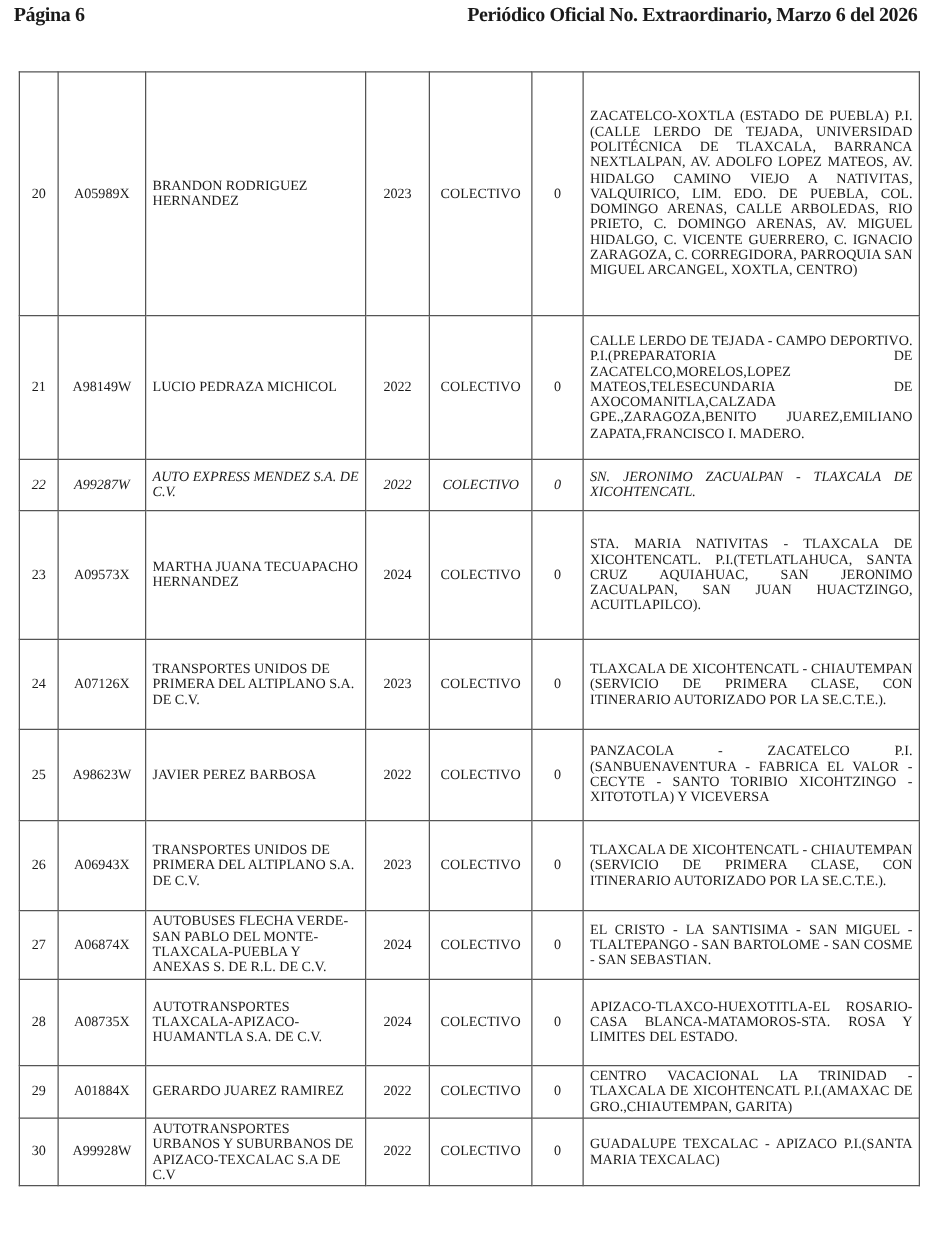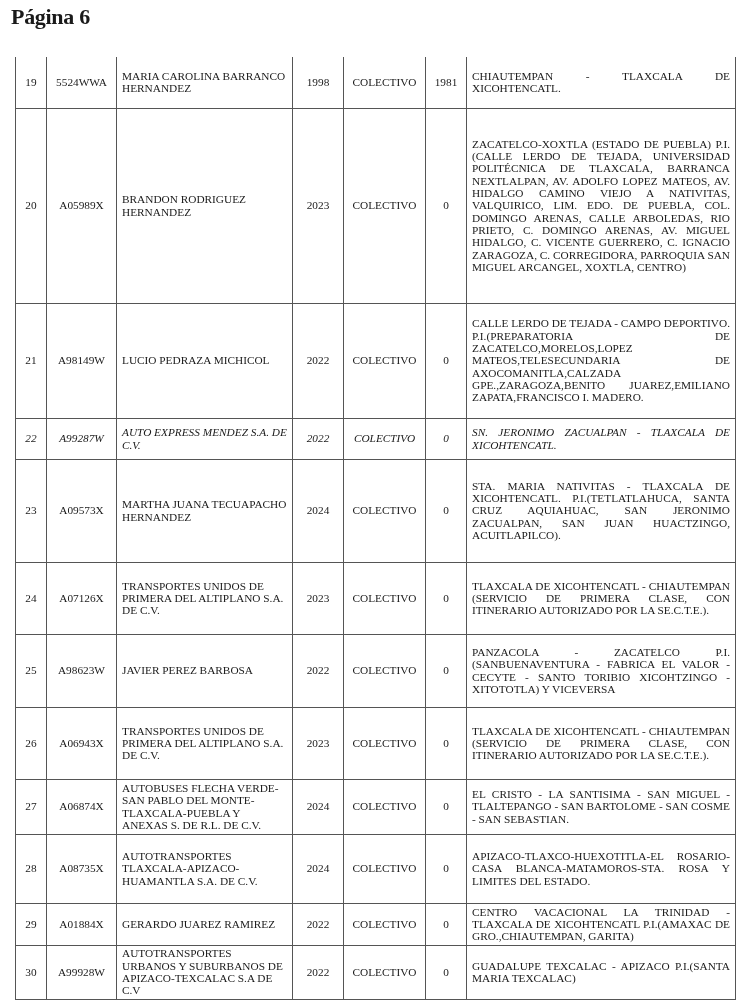--- a/index.html
+++ b/index.html
@@ -2,21 +2,21 @@
 <html><head>
 <meta charset="utf-8">
 <style>
   html, body { margin: 0; padding: 0; background: #ffffff; }
   body {
     width: 750px; height: 1000px; position: relative; overflow: hidden;
     font-family: "Liberation Serif", "DejaVu Serif", serif; color: #1a1a1a;
   }
   .header {
     position: absolute; top: 0; left: 0; width: 750px; height: 30px;
-    font-weight: bold; font-size: 22px; font-family: "Liberation Serif", serif;
+    font-weight: bold; font-size: 16px; font-family: "Liberation Serif", serif;
     letter-spacing: -0.3px;
   }
   .header .page-num { position: absolute; left: 11px; top: 4px; }
   .header .pub-title { position: absolute; right: 16px; top: 4px; }
   table.registry {
     position: absolute; left: 15px; top: 57px;
     border-collapse: collapse; table-layout: fixed;
     width: 720px;
   }
   table.registry td {
@@ -30,42 +30,34 @@
   td.c-name { text-align: left; }
   td.c-route { text-align: justify; text-align-last: left; padding: 0 6px; }
   col.w1 { width: 31px; } col.w2 { width: 70px; } col.w3 { width: 176px; }
   col.w4 { width: 51px; } col.w5 { width: 82px; } col.w6 { width: 41px; } col.w7 { width: 269px; }
 </style>
 </head>
 <body>
 
 <div class="header">
   <span class="page-num">Página 6</span>
+  <span class="pub-title">Periódico Oficial No. Extraordinario, Marzo 6 del 2026</span>
 </div>
 
 <table class="registry">
   <colgroup>
     <col class="w1">
       <col class="w2">
       <col class="w3">
       <col class="w4">
       <col class="w5">
       <col class="w6">
       <col class="w7">
   </colgroup>
   <tbody id="rows">
-      <tr class="first" style="height: 51px;">
-    <td class="c-num">19</td>
-    <td class="c-plate">5524WWA</td>
-    <td class="c-name">MARIA CAROLINA BARRANCO HERNANDEZ</td>
-    <td class="c-year">1998</td>
-    <td class="c-type">COLECTIVO</td>
-    <td class="c-year2">1981</td>
-    <td class="c-route">CHIAUTEMPAN - TLAXCALA DE XICOHTENCATL.</td>
-  </tr>
       <tr style="height: 195px;">
     <td class="c-num">20</td>
     <td class="c-plate">A05989X</td>
     <td class="c-name">BRANDON RODRIGUEZ HERNANDEZ</td>
     <td class="c-year">2023</td>
     <td class="c-type">COLECTIVO</td>
     <td class="c-year2">0</td>
     <td class="c-route">ZACATELCO-XOXTLA (ESTADO DE PUEBLA) P.I. (CALLE LERDO DE TEJADA, UNIVERSIDAD POLITÉCNICA DE TLAXCALA, BARRANCA NEXTLALPAN, AV. ADOLFO LOPEZ MATEOS, AV. HIDALGO CAMINO VIEJO A NATIVITAS, VALQUIRICO, LIM. EDO. DE PUEBLA, COL. DOMINGO ARENAS, CALLE ARBOLEDAS, RIO PRIETO, C. DOMINGO ARENAS, AV. MIGUEL HIDALGO, C. VICENTE GUERRERO, C. IGNACIO ZARAGOZA, C. CORREGIDORA, PARROQUIA SAN MIGUEL ARCANGEL, XOXTLA, CENTRO)</td>
   </tr>
       <tr style="height: 115px;">

